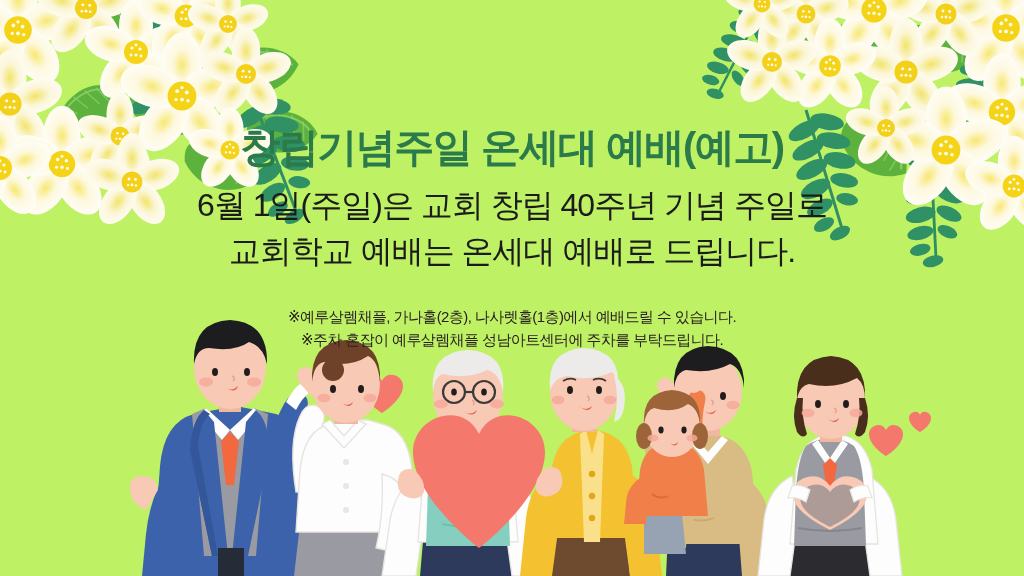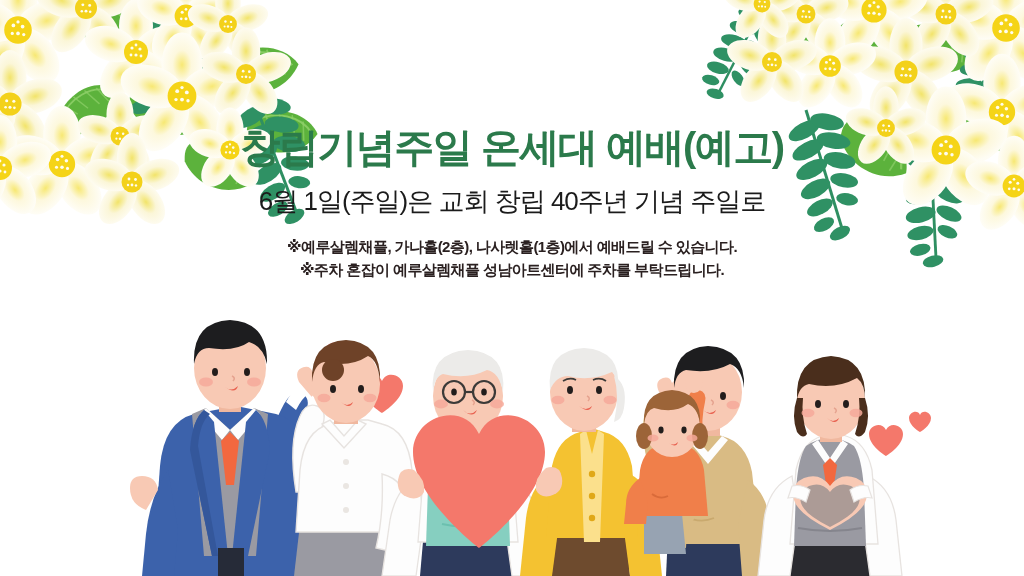--- a/index.html
+++ b/index.html
@@ -2,41 +2,41 @@
 <html><head>
 <meta charset="utf-8">
 <style>
   * { margin:0; padding:0; box-sizing:border-box; }
   html,body { width:1024px; height:576px; overflow:hidden; }
   body {
     font-family:"Liberation Sans","DejaVu Sans",sans-serif;
     background:#fcdde5;
     position:relative;
   }
-  #poster { position:relative; width:1024px; height:576px; overflow:hidden; background:#ffffff; }
+  #poster { position:relative; width:1024px; height:576px; overflow:hidden; background:#bef264; }
 
   .layer { position:absolute; inset:0; }
   .layer svg { display:block; width:1024px; height:576px; }
 
   
   #text-block {
     position:absolute; left:0; right:0; top:126px;
     text-align:center; z-index:40;
   }
   #poster-title {
     font-size:40px; font-weight:bold; color:#2b7a4b;
     letter-spacing:-1.5px; line-height:1.08;
     white-space:nowrap;
   }
   #subtitle { margin-top:14px; }
   .subtitle-line {
-    font-size:26px; color:#1b1b1b; font-weight:400;
+    font-size:32px; color:#1b1b1b; font-weight:400;
     letter-spacing:-1px; line-height:1.42; white-space:nowrap;
   }
-  #notes { margin-top:16px;font-weight:bold; }
+  #notes { margin-top:32px; }
   .note-line {
     font-size:15px; color:#2a2020; letter-spacing:-0.6px;
     line-height:1.52; white-space:nowrap;
   }
 </style>
 </head>
 <body>
 
 <div id="poster">
 
@@ -165,20 +165,21 @@
         <use href="#bloom" transform="translate(1014,186) scale(0.95)"></use>
         <use href="#bloom2" transform="translate(762,4) scale(0.8)"></use>
       </g>
     </svg>
   </div>
 
   <div id="text-block">
     <div id="poster-title">창립기념주일 온세대 예배(예고)</div>
     <div id="subtitle">
       <div class="subtitle-line">6월 1일(주일)은 교회 창립 40주년 기념 주일로</div>
+      <div class="subtitle-line">교회학교 예배는 온세대 예배로 드립니다.</div>
     </div>
     <div id="notes">
       <div class="note-line">※예루살렘채플, 가나홀(2층), 나사렛홀(1층)에서 예배드릴 수 있습니다.</div>
       <div class="note-line">※주차 혼잡이 예루살렘채플 성남아트센터에 주차를 부탁드립니다.</div>
     </div>
   </div>
 
   <div class="layer" style="z-index:30;">
     <svg viewBox="0 0 1024 576" xmlns="http://www.w3.org/2000/svg">
       <defs>

